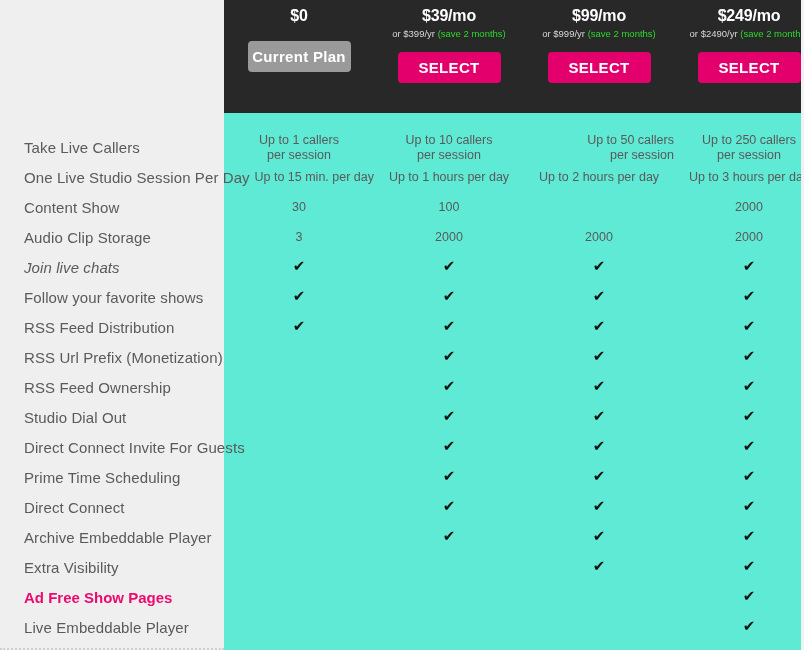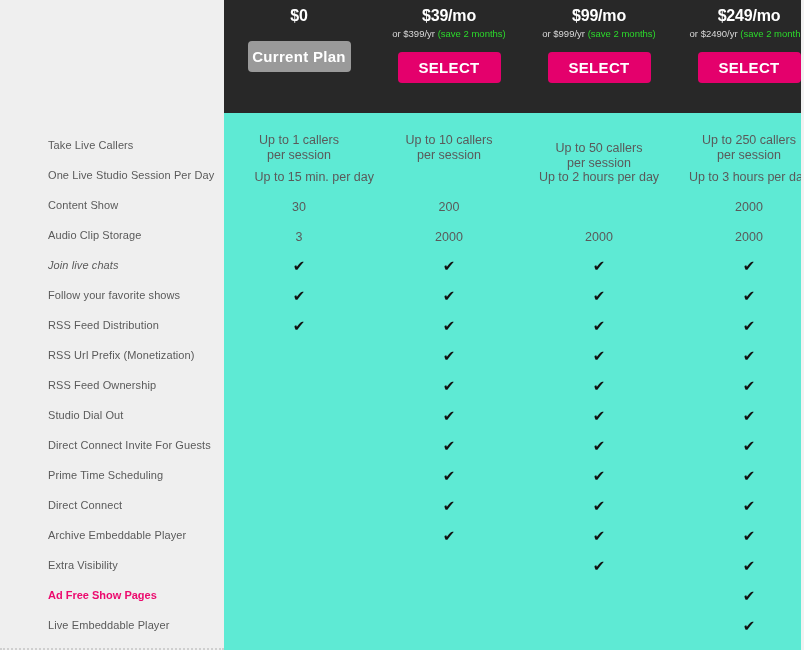--- a/index.html
+++ b/index.html
@@ -16,25 +16,24 @@
     position:absolute;left:0;top:0;width:224px;height:650px;
     background:#efefef;
     border-bottom:2px dotted #cfcfcf;
     box-sizing:border-box;
     z-index:3;
   }
   .sidebar-spacer{height:113px;}
 
   .feat-label{
     position:absolute;left:24px;right:4px;
-    font-size:11px;color:#5a5a5a;
+    font-size:15px;color:#5a5a5a;
     line-height:1.15;
     letter-spacing:.1px;
     white-space:nowrap;
-    margin-left:24px;
   }
   .feat-label.hl{color:#ec0a6e;font-weight:bold;letter-spacing:0;}
 
   
   .plan-header{
     position:absolute;left:224px;top:0;width:580px;height:113px;
     background:#282828;
     display:flex;
     z-index:2;
   }
@@ -152,29 +151,30 @@
       </div>
       <button class="plan-btn select">SELECT</button>
     </div>
   </div>
 
   <div class="table-body" id="table-body">
       <div class="cell" style="left: 0px; top: 20px;">Up to 1 callers
 per session</div>
       <div class="cell" style="left: 150px; top: 20px;">Up to 10 callers
 per session</div>
-      <div class="cell" style="left: 300px; top: 28px;">Up to 50 callers
+      <div class="cell" style="left: 300px; top: 20px; text-align: right;">Up to 50 callers
 per session</div>
       <div class="cell" style="left: 450px; top: 20px;">Up to 250 callers
 per session</div>
       <div class="cell" style="left: 0px; top: 57px; text-align: right;">Up to 15 min. per day</div>
+      <div class="cell" style="left: 150px; top: 57px;">Up to 1 hours per day</div>
       <div class="cell" style="left: 300px; top: 57px;">Up to 2 hours per day</div>
       <div class="cell" style="left: 450px; top: 57px;">Up to 3 hours per day</div>
       <div class="cell" style="left: 0px; top: 87px;">30</div>
-      <div class="cell" style="left: 150px; top: 87px;">200</div>
+      <div class="cell" style="left: 150px; top: 87px;">100</div>
       <div class="cell" style="left: 450px; top: 87px;">2000</div>
       <div class="cell" style="left: 0px; top: 117px;">3</div>
       <div class="cell" style="left: 150px; top: 117px;">2000</div>
       <div class="cell" style="left: 300px; top: 117px;">2000</div>
       <div class="cell" style="left: 450px; top: 117px;">2000</div>
       <div class="check" style="left: 0px; top: 146px;">✔</div>
       <div class="check" style="left: 150px; top: 146px;">✔</div>
       <div class="check" style="left: 300px; top: 146px;">✔</div>
       <div class="check" style="left: 450px; top: 146px;">✔</div>
       <div class="check" style="left: 0px; top: 176px;">✔</div>

